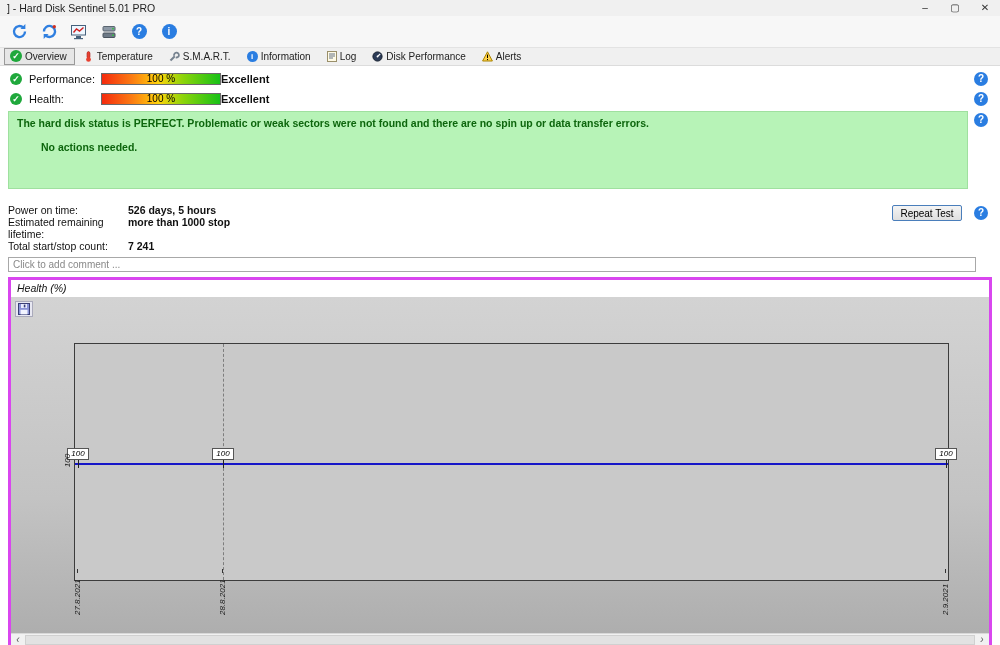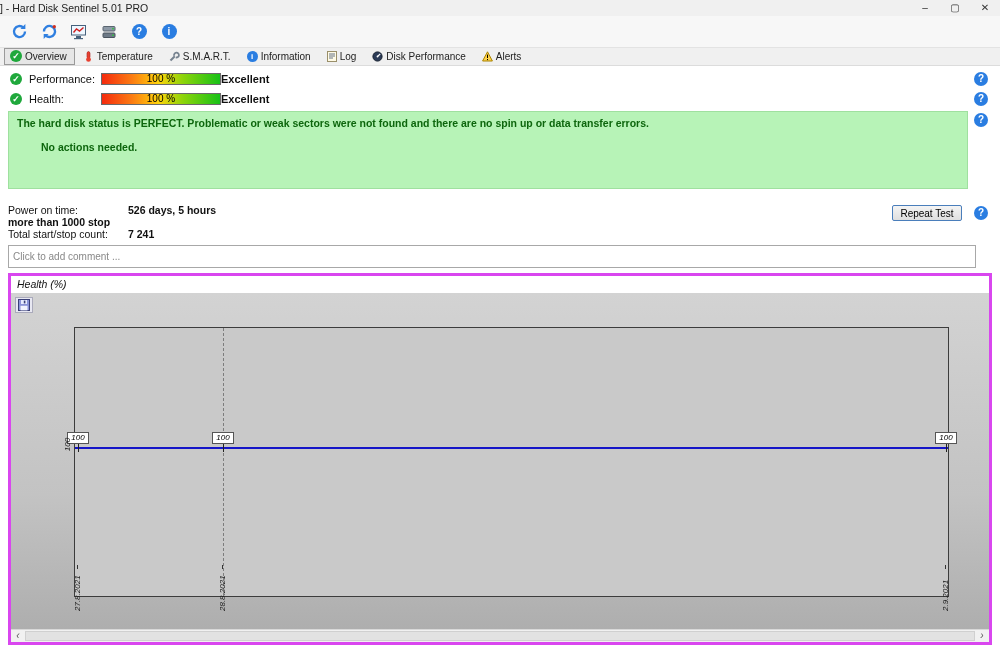--- a/index.html
+++ b/index.html
@@ -1,20 +1,20 @@
 <!DOCTYPE html>
 <html><head>
 <meta charset="utf-8">
 <style>
   * { box-sizing: border-box; margin: 0; padding: 0; }
   html,body { width:1000px; height:645px; overflow:hidden; }
   body { font-family: "Liberation Sans", sans-serif; font-size:11px; color:#111; background:#fff; }
 
   
-  .titlebar { height:16px; background:#f0f0f0; display:flex; align-items:center; padding-left:0; }
+  .titlebar { height:16px; background:#f0f0f0; display:flex; align-items:center; padding-left:7px; }
   .title-text { font-size:10.5px; color:#222; }
   .window-controls { margin-left:auto; display:flex; }
   .win-btn { width:30px; text-align:center; font-size:10px; color:#333; cursor:default; line-height:16px; }
 
   
   .toolbar { height:32px; background:#f7f7f7; display:flex; align-items:center; gap:8px; padding-left:8px; border-bottom:1px solid #e3e3e3; }
   .tool-btn { width:22px; height:22px; display:flex; align-items:center; justify-content:center; border:1px solid transparent; }
   .blue-circle { display:inline-block; width:15px; height:15px; border-radius:50%; background:#2a7de1; color:#fff; font-weight:bold; font-size:10px; line-height:15px; text-align:center; }
 
   
@@ -41,29 +41,29 @@
   
   .stats-section { position:relative; margin-top:15px; padding-left:8px; }
   .stat-row { display:flex; font-size:10.5px; line-height:12px; }
   .stat-label { width:120px; }
   .stat-value { font-weight:bold; }
   .repeat-btn { position:absolute; right:38px; top:1px; width:70px; height:16px; font-family:"Liberation Sans",sans-serif; font-size:10px; border:1px solid #4a7ebb; background:linear-gradient(#f4f4f4,#dfdfdf); border-radius:2px; cursor:default; }
   .stats-section .help-icon { position:absolute; right:12px; top:2px; margin-left:0; }
 
   
   .comment-wrap { padding:5px 24px 0 8px; }
-  .comment-input { width:100%; height:23px; border:1px solid #a8a8a8; font-family:"Liberation Sans",sans-serif; font-size:10px; padding:4px 4px; color:#444; }
+  .comment-input { width:100%; height:15px; border:1px solid #a8a8a8; font-family:"Liberation Sans",sans-serif; font-size:10px; padding:4px 4px; color:#444; }
   .comment-input::placeholder { color:#888; }
 
   
   .chart-panel { margin:5px 8px 0 8px; border:3px solid #d946ef;font-style:italic; }
   .chart-header { height:17px; background:#fff; font-size:10.5px; padding:2px 0 0 6px; color:#111; }
   .chart-gray { height:336px; background:linear-gradient(180deg,#d3d3d3 0%,#c3c3c3 60%,#aeaeae 100%); position:relative; }
   .save-btn { position:absolute; left:4px; top:4px; width:18px; height:16px; background:#e8e8f2; border:1px solid #aab; display:flex; align-items:center; justify-content:center; cursor:default; }
-  .plot { position:absolute; left:63px; top:34px; width:875px; height:270px; border:1px solid #3c3c3c; background:#c9c9c9; }
+  .plot { position:absolute; left:63px; top:46px; width:875px; height:238px; border:1px solid #3c3c3c; background:#c9c9c9; }
   .grid-dash { position:absolute; top:0; bottom:0; width:0; border-left:1px dashed #7d7d7d; }
   .health-line { position:absolute; left:0; right:0; top:119px; height:2px; background:#1515c8; }
   .pt-tick { position:absolute; width:1px; height:8px; top:116px; background:#222; }
   .pt-box { position:absolute; top:104px; width:22px; background:#fff; border:1px solid #555; font-size:8px; line-height:10px; text-align:center; color:#000; }
   .ylabel { position:absolute; left:-18px; top:112px; width:20px; text-align:center; font-size:8px; color:#222; transform:rotate(-90deg); }
   .x-tick { position:absolute; width:1px; height:4px; background:#333; }
   .xlabel { position:absolute; font-size:8px; color:#222; white-space:nowrap; transform:rotate(-90deg); transform-origin:0 0; }
 
   
   .hscroll { height:13px; background:#f1f1f1; border-top:1px solid #d8d8d8; position:relative; }
@@ -196,20 +196,21 @@
   </div>
   <span class="help-icon">?</span>
 </div>
 
 <div class="stats-section">
   <div class="stat-row">
     <span class="stat-label">Power on time:</span>
     <span class="stat-value">526 days, 5 hours</span>
   </div>
   <div class="stat-row">
+    <span class="stat-label">Estimated remaining lifetime:</span>
     <span class="stat-value">more than 1000 stop</span>
   </div>
   <div class="stat-row">
     <span class="stat-label">Total start/stop count:</span>
     <span class="stat-value">7 241</span>
   </div>
   <button class="repeat-btn">Repeat Test</button>
   <span class="help-icon">?</span>
 </div>
 

